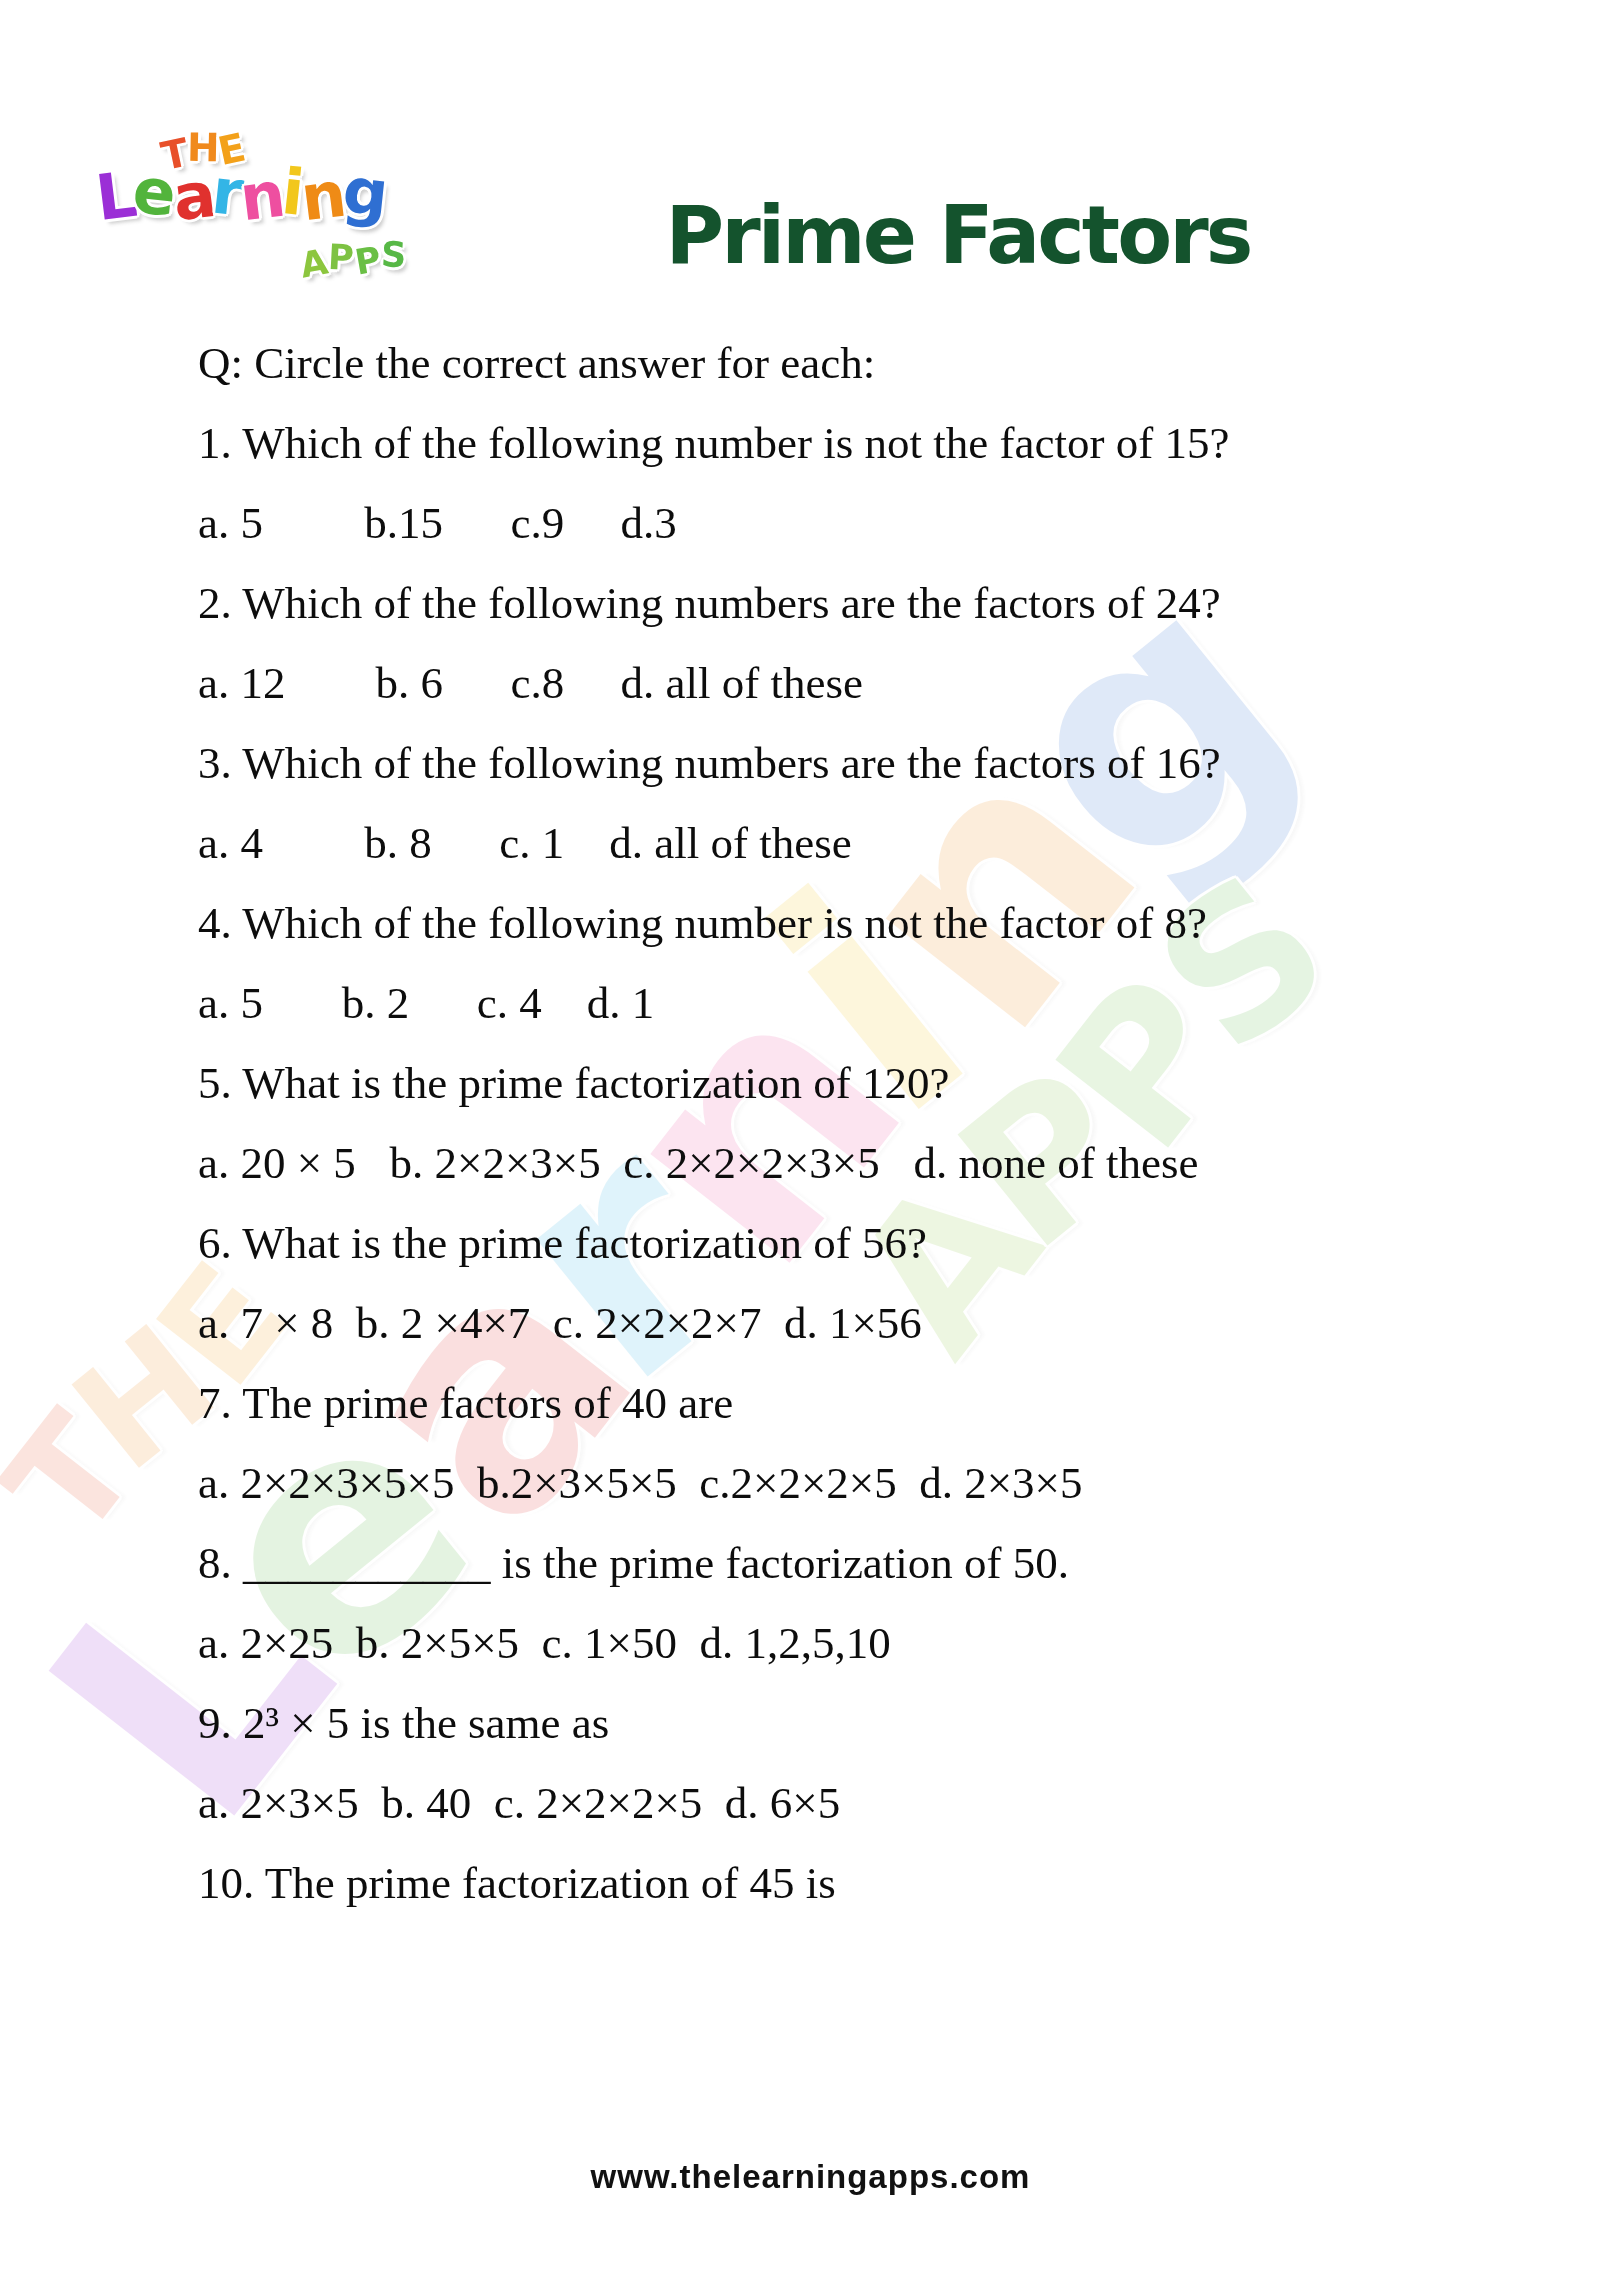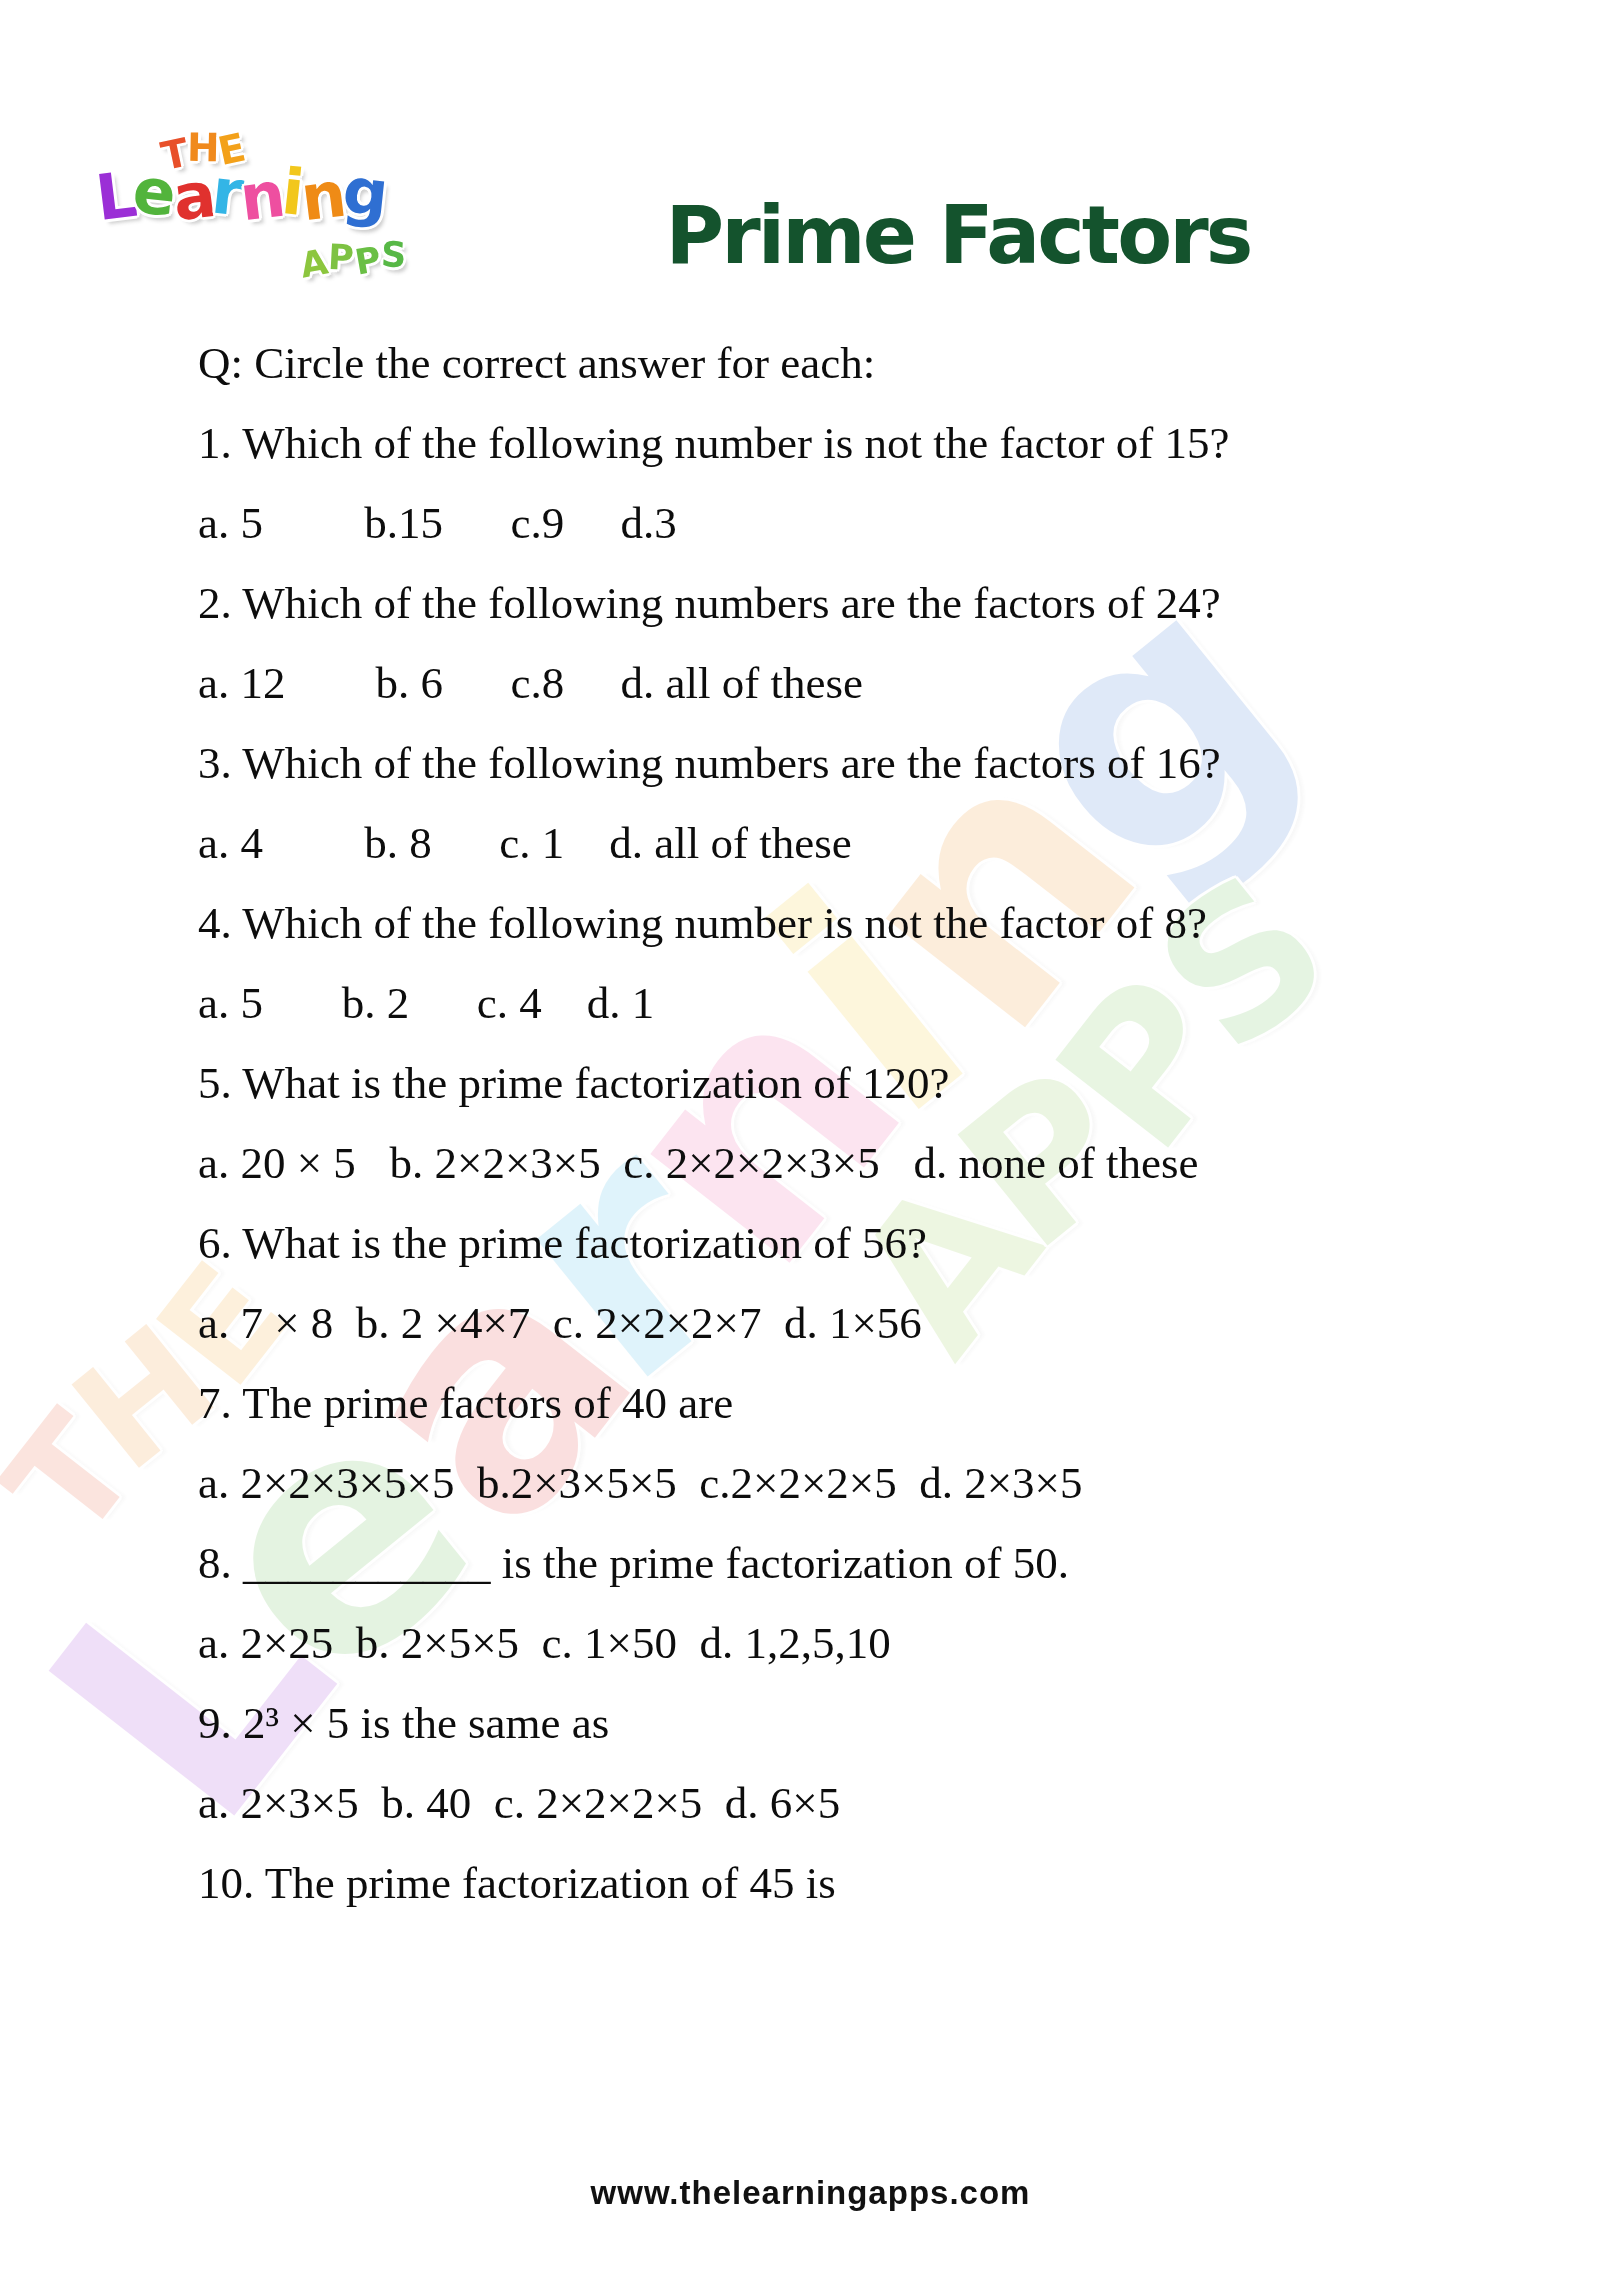--- a/index.html
+++ b/index.html
@@ -75,21 +75,20 @@
     white-space: pre;
     text-align: center;
   }
 
   
   .footer {
     position: absolute;
     left: 0; right: 0; top: 2158px;
     text-align: center;
     z-index: 2;
-    margin-top: 16px;
   }
   .footer-url {
     font-family: "Liberation Sans", sans-serif;
     font-weight: bold;
     font-size: 33px;
     letter-spacing: 1px;
     color: #111111;
   }
 </style>
 </head>

